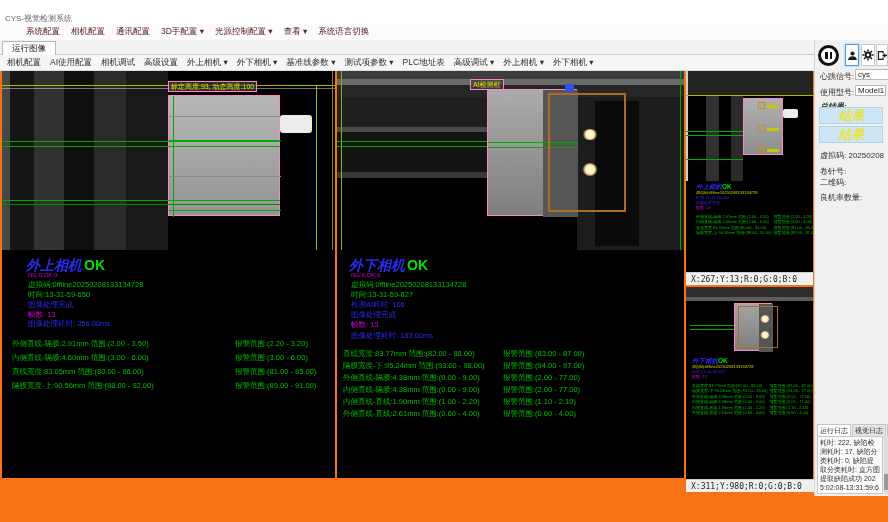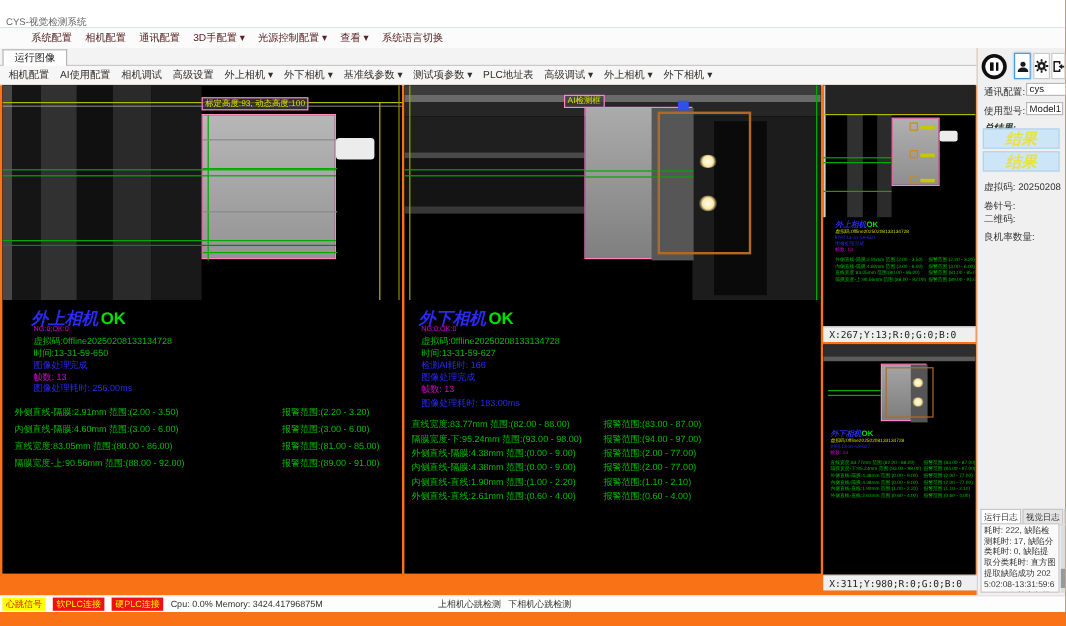--- a/index.html
+++ b/index.html
@@ -309,21 +309,21 @@
           <circle cx="6" cy="6" r="1.4" fill="#fff"></circle>
         </svg>
     </div>
     <div class="btn sqbtn" style="left:61px;top:4px;width:12px">
       <svg width="11" height="11" viewBox="0 0 12 12">
           <path d="M1 0.5h7v3.2H6.5V2H2.5v8h4V8.3H8v3.2H1z" fill="#1a1a1a"></path>
           <path d="M6.2 6 9.8 3.4v1.7H12v1.8H9.8v1.7z" fill="#1a1a1a"></path>
         </svg>
     </div>
 
-    <div class="sb-lbl" style="left:5px;top:31px">通讯配置:</div>
+    <div class="sb-lbl" style="left:5px;top:31px">心跳信号:</div>
     <div class="sb-val" style="left:40px;top:29px;width:36px">cys</div>
     <div class="sb-lbl" style="left:5px;top:47px">使用型号:</div>
     <div class="sb-val" style="left:40px;top:45px;width:31px">Model1</div>
     <div class="sb-lbl" style="left:5px;top:61px;font-weight:bold;font-style:italic;color:#2a3a2a">总结果:</div>
     <div class="resultbox" style="top:67px">结果</div>
     <div class="resultbox" style="top:86px">结果</div>
     <div class="sb-lbl" style="left:5px;top:110px">虚拟码: 20250208</div>
     <div class="sb-lbl" style="left:5px;top:126px">卷针号:</div>
     <div class="sb-lbl" style="left:5px;top:137px">二维码:</div>
     <div class="sb-lbl" style="left:5px;top:152px">良机率数量:</div>
@@ -332,22 +332,14 @@
       <div class="logtab sel">运行日志</div>
       <div class="logtab">视觉日志</div>
       <div class="logtab">缺陷日志</div>
     </div>
     <div class="logbody">耗时: 222, 缺陷检测耗时: 17, 缺陷分类耗时: 0, 缺陷提取分类耗时: 直方图提取缺陷成功 2025:02:08-13:31:59:650-cys—外上相机—图像处理耗时: 256.00ms</div>
     <div class="scrollbar">
         <div class="scrollthumb"></div>
       </div>
   </div>
 
-  <div class="statusbar">
-    <span class="badge yellow">心跳信号</span>
-    <span class="badge red">软PLC连接</span>
-    <span class="badge red">硬PLC连接</span>
-    <span>Cpu: 0.0% Memory: 3424.41796875M</span>
-    <span style="margin-left:90px">上相机心跳检测</span>
-    <span>下相机心跳检测</span>
-  </div>
 
 </div>
 
 </body></html>

